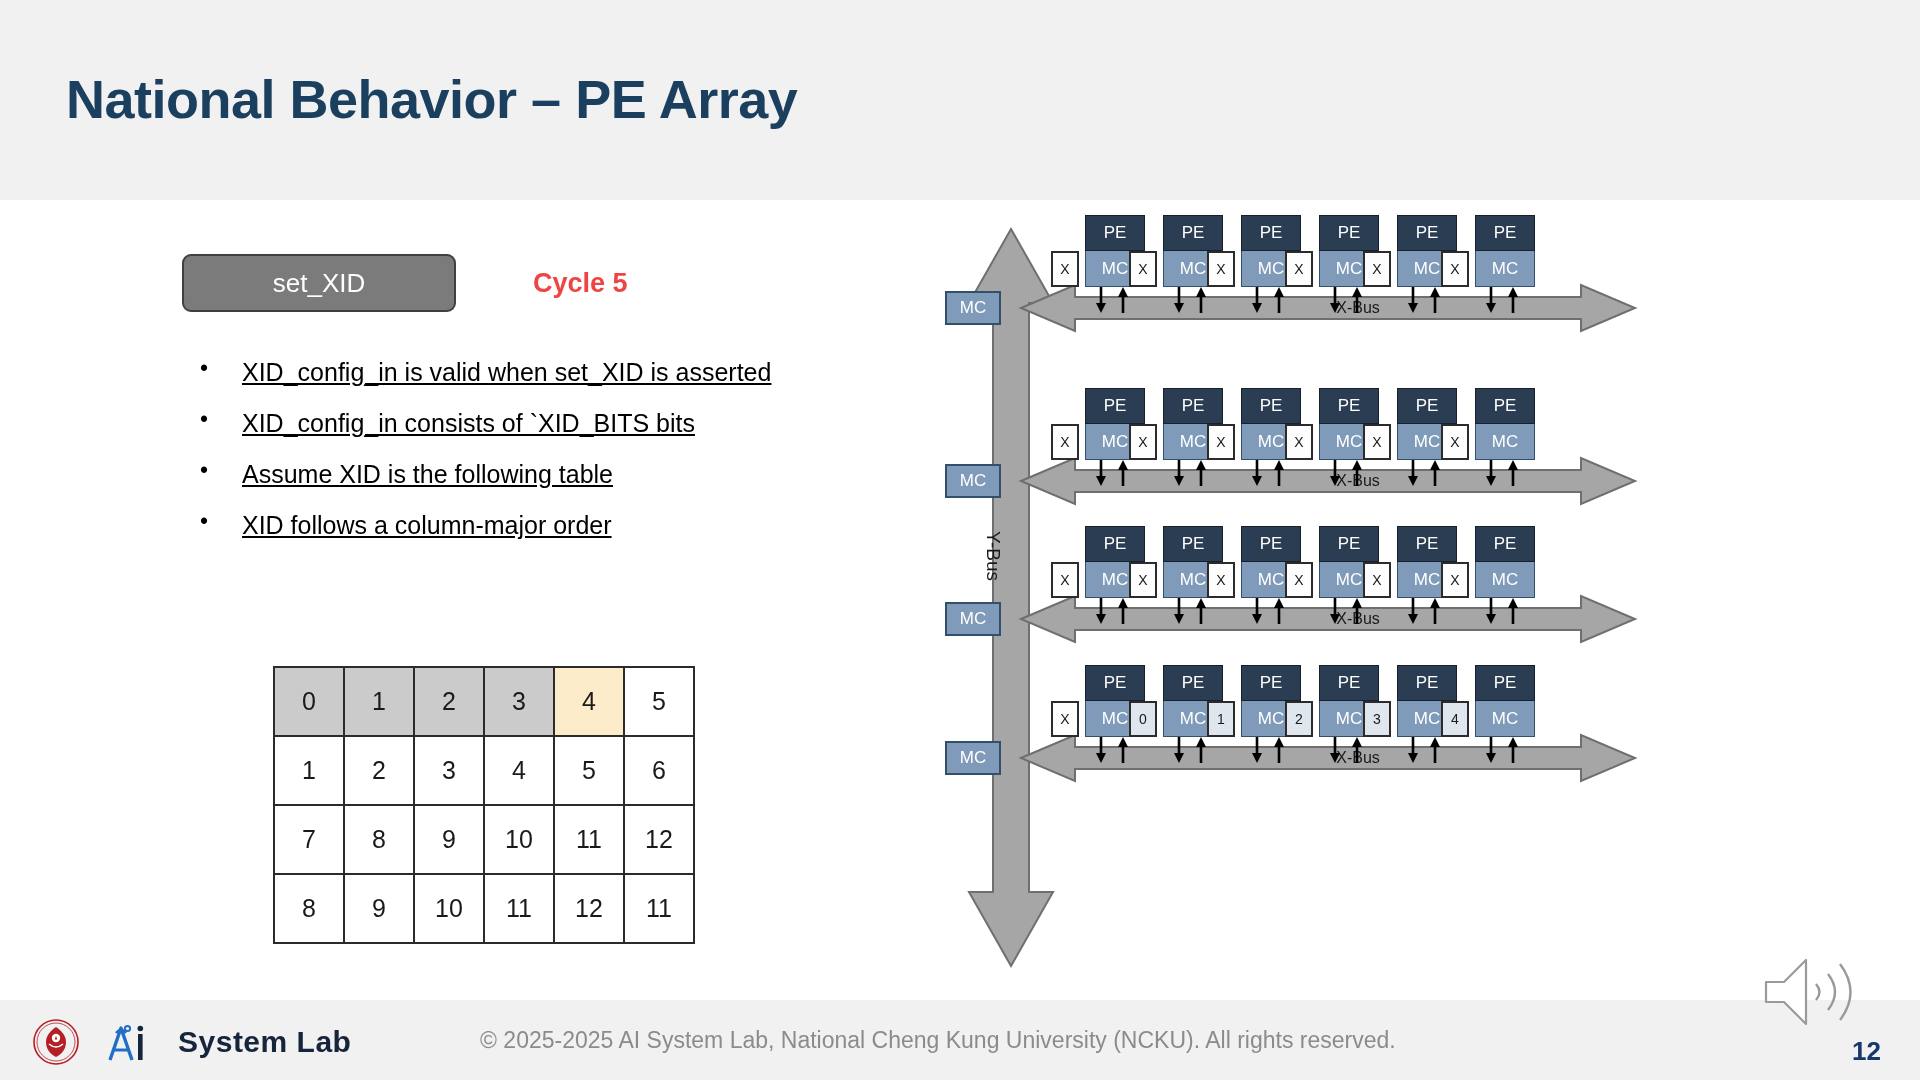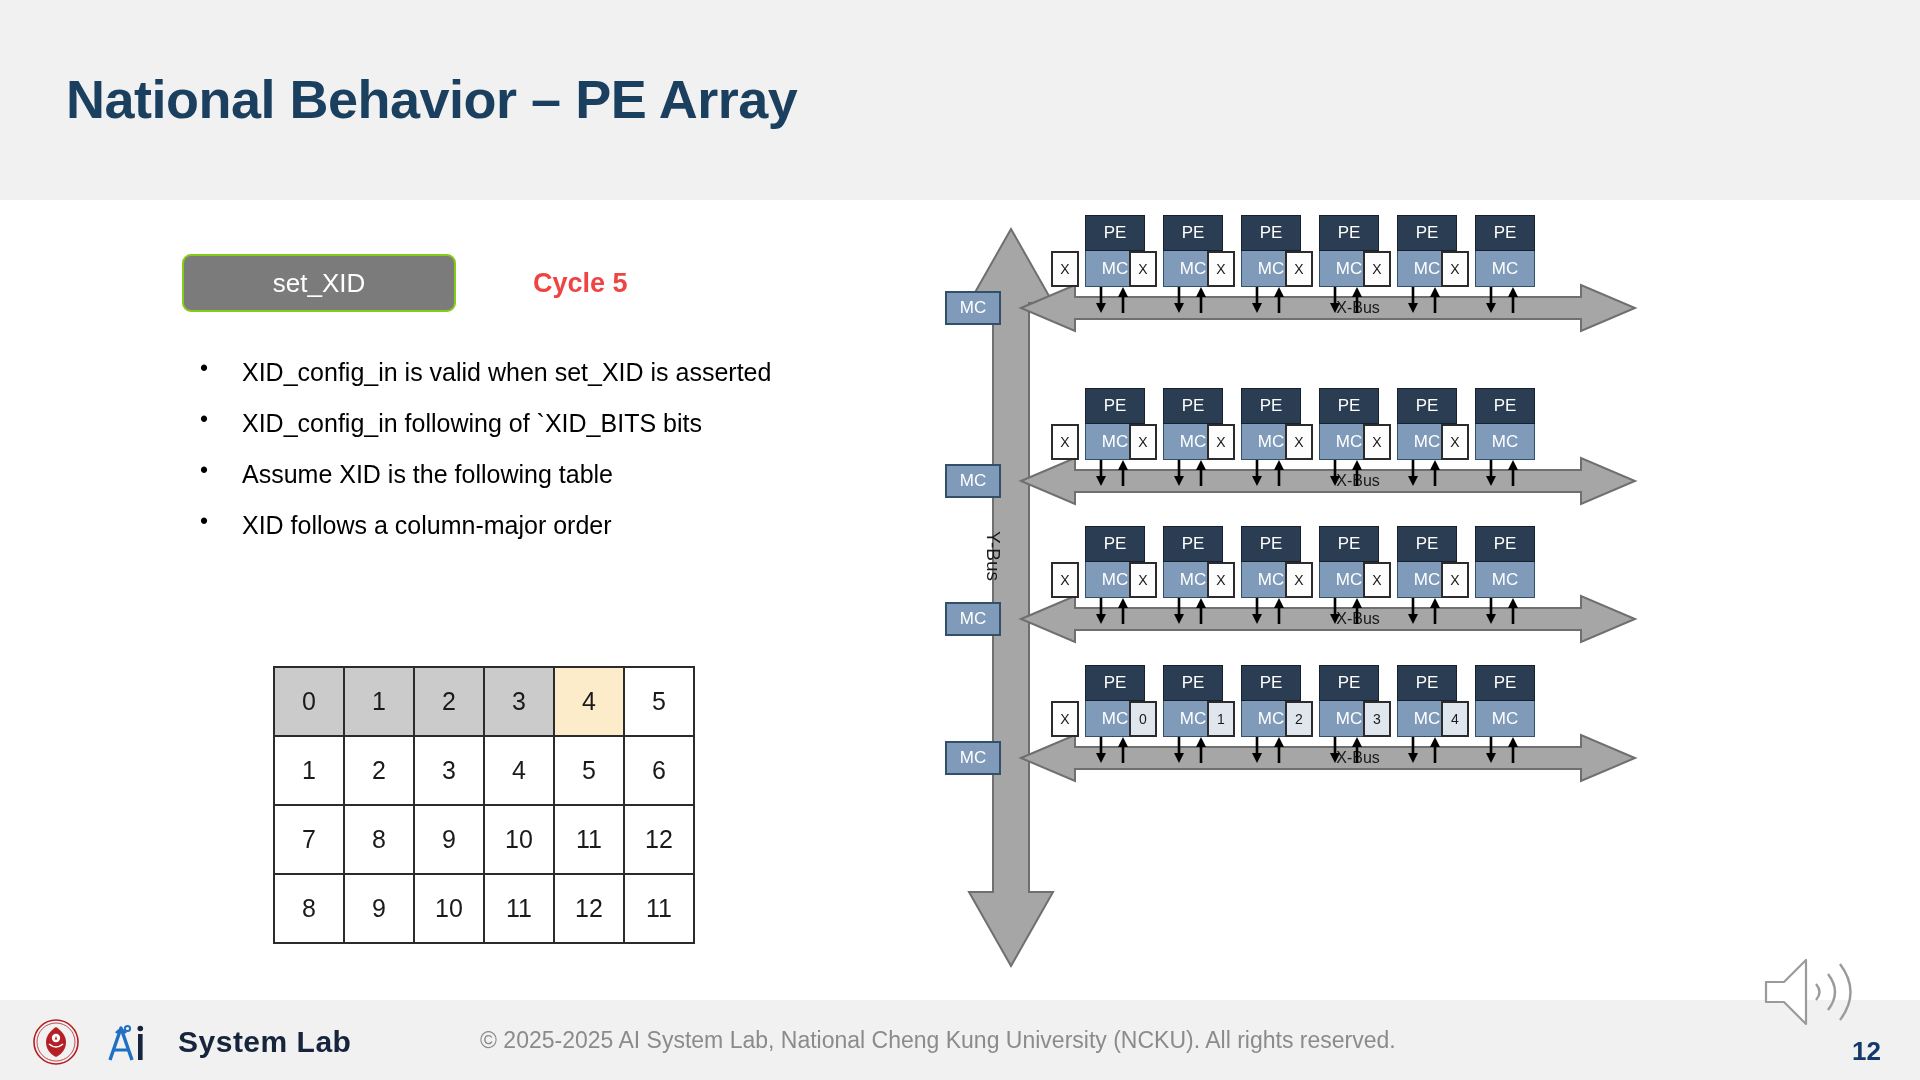--- a/index.html
+++ b/index.html
@@ -20,21 +20,21 @@
     position:absolute;left:66px;top:68px;
     font-size:54px;font-weight:bold;color:#1b3f5e;
     letter-spacing:-0.5px;white-space:nowrap;
   }
 
   
   .setxid-btn{
     position:absolute;left:182px;top:254px;
     width:274px;height:58px;
     background:#7b7b7b;
-    border:2px solid #84cc16;
+    border:2px solid #404040;
     border-radius:9px;
     color:#ffffff;font-size:26px;
     display:flex;align-items:center;justify-content:center;
     box-sizing:border-box;
   }
   .cycle-label{
     position:absolute;left:533px;top:268px;
     font-size:27px;font-weight:bold;color:#ef4444;
   }
 
@@ -42,20 +42,21 @@
     position:absolute;left:196px;top:358px;width:700px;
     margin:0;padding:0;list-style:none;
   }
   .bullets li{
     position:relative;
     padding-left:46px;
     margin-bottom:23px;
     font-size:25px;color:#000000;
     line-height:1.12;
     white-space:nowrap;
+    text-decoration:underline;
   }
   .bullets li:before{
     content:"\2022";
     position:absolute;left:4px;top:-2px;
     font-size:23px;color:#000000;
   }
 
   
   .xid-table{
     position:absolute;left:273px;top:666px;
@@ -193,21 +194,21 @@
 <div class="header-band"></div>
 <div class="slide-title">National Behavior – PE Array</div>
 
 <div class="setxid-btn">
   <span>set_XID</span>
 </div>
 <div class="cycle-label">Cycle 5</div>
 
 <ul class="bullets">
   <li>XID_config_in is valid when set_XID is asserted</li>
-  <li>XID_config_in following of `XID_BITS bits</li>
+  <li>XID_config_in consists of `XID_BITS bits</li>
   <li>Assume XID is the following table</li>
   <li>XID follows a column-major order</li>
 </ul>
 
 <table class="xid-table">
   <tbody id="xid-body">
       <tr>
         <td class="hdr">0</td>
         <td class="hdr">1</td>
         <td class="hdr">2</td>

